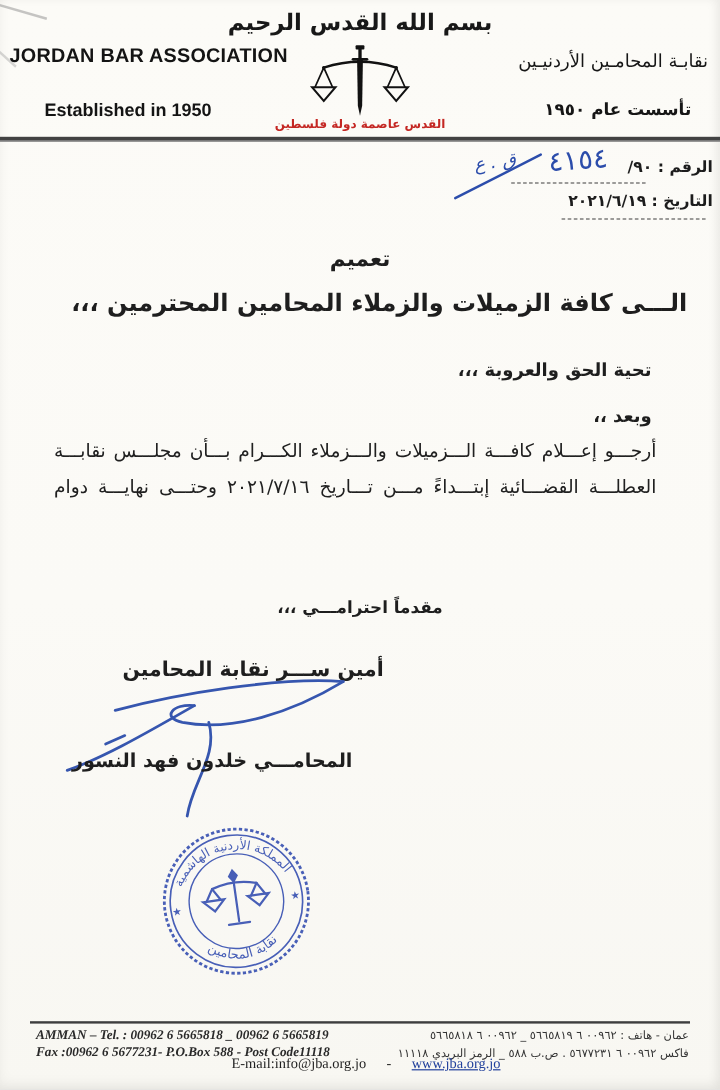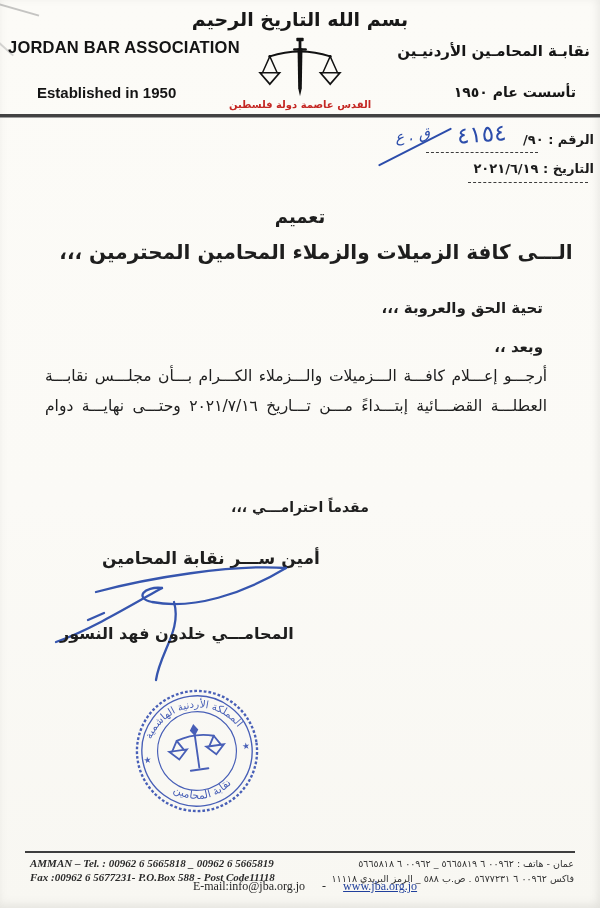--- a/index.html
+++ b/index.html
@@ -7,21 +7,21 @@
     position:relative;width:600px;height:908px;margin:0 auto;
     background:linear-gradient(180deg,#fcfbf7 0%,#fbfaf6 55%,#f8f7f2 100%);
     font-family:"DejaVu Sans",sans-serif;color:#1e1e1e;overflow:hidden;
     box-shadow:inset -4px 0 8px rgba(0,0,0,.04), inset 0 -5px 10px rgba(0,0,0,.05);
   }
   .abs{position:absolute;}
   
   .bismillah{top:8px;left:0;right:0;text-align:center;font-size:19px;font-weight:700;color:#181818;}
   .org-en{left:8px;top:38px;font-family:"Liberation Sans","DejaVu Sans",sans-serif;font-weight:700;font-size:16.5px;letter-spacing:.2px;color:#141414;}
   .est-en{left:37px;top:84px;font-family:"Liberation Sans","DejaVu Sans",sans-serif;font-weight:700;font-size:15px;color:#141414;}
-  .org-ar{right:10px;top:42px;font-size:15px;font-weight:700;direction:rtl;color:#161616;}
+  .org-ar{right:10px;top:42px;font-size:15px;font-weight:400;direction:rtl;color:#161616;}
   .est-ar{right:24px;top:84px;font-size:14px;font-weight:700;direction:rtl;color:#161616;}
   .logo{left:250px;top:36px;width:100px;height:62px;}
   .logo-caption{left:0;right:0;top:99px;text-align:center;color:#c42723;font-size:10px;font-weight:700;}
   .divider{top:114px;left:0;width:600px;height:3px;background:#424242;border-bottom:1px solid #9f9f9f;}
   
   .ref{top:124px;right:2px;width:232px;height:66px;direction:rtl;font-size:13px;}
   .ref-label1{position:absolute;top:8px;right:4px;font-weight:600;color:#1c1c1c;}
   .ref-dash1{position:absolute;top:27px;right:60px;width:112px;border-bottom:1.6px dashed #3c3c3c;height:1px;}
   .ref-num{position:absolute;top:-3px;right:92px;color:#2c4dab;font-size:23px;transform:rotate(-4deg);font-weight:500;}
   .ref-ann{position:absolute;top:2px;right:168px;color:#2c4dab;font-size:15px;font-style:italic;transform:rotate(-8deg);white-space:nowrap;}
@@ -53,21 +53,21 @@
   .scr2{left:-4px;top:48px;width:20px;height:1.5px;background:#9a9a9a;transform:rotate(42deg);opacity:.4;}
 </style>
 </head>
 <body>
 
 <div class="page">
 
   <div class="abs scr1"></div>
   <div class="abs scr2"></div>
 
-  <div class="abs bismillah">بسم الله التاريخ الرحيم</div>
+  <div class="abs bismillah">بسم الله القدس الرحيم</div>
   <div class="abs org-en">JORDAN BAR ASSOCIATION</div>
   <div class="abs est-en">Established in 1950</div>
   <div class="abs org-ar">نقابـة المحامـين الأردنيـين</div>
   <div class="abs est-ar">تأسست عام ١٩٥٠</div>
 
   <svg class="abs logo" viewBox="0 0 100 76">
     <g fill="none" stroke="#121212" stroke-width="2.4" stroke-linecap="round">
       <rect x="45.5" y="2" width="9" height="4.5" rx="1" fill="#121212" stroke="none"></rect>
       <path d="M50,6 L50,15" stroke-width="3.4"></path>
       <path d="M13,25 Q50,13 87,25"></path>

